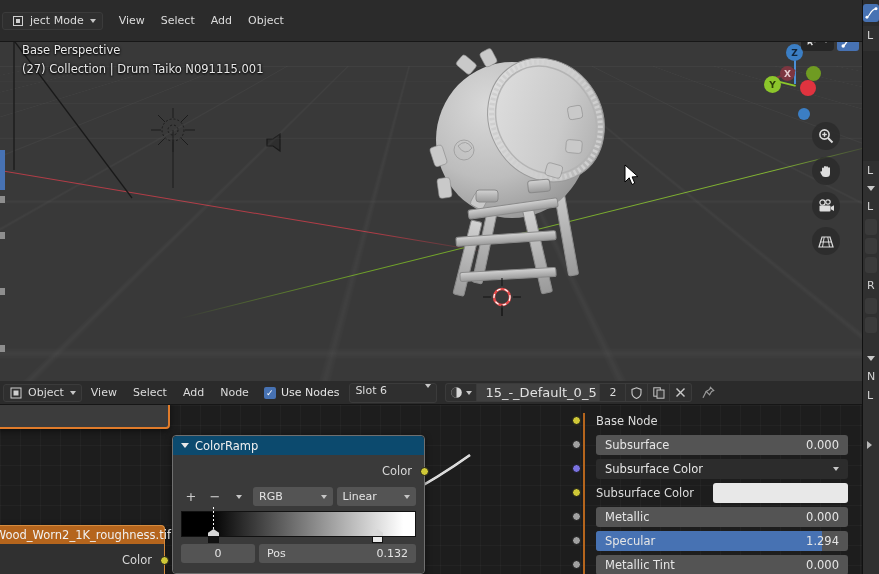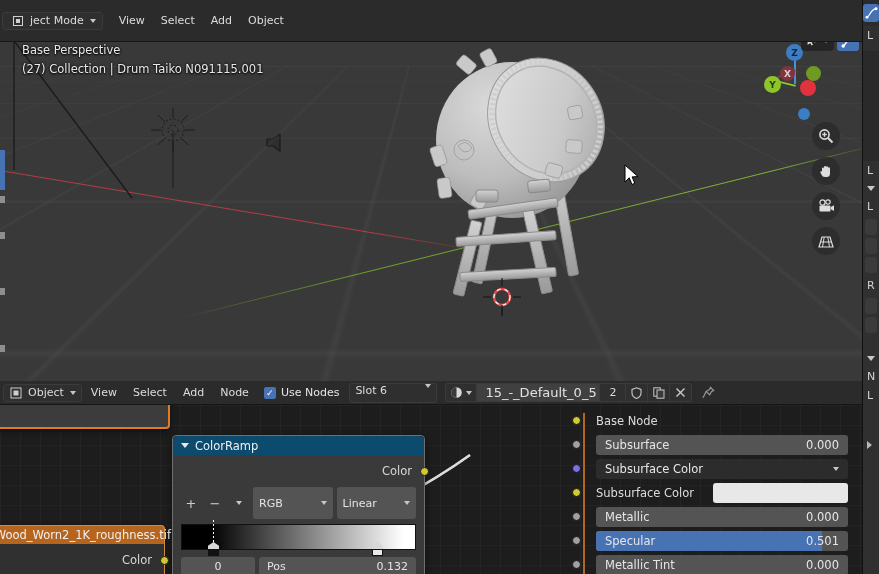--- a/index.html
+++ b/index.html
@@ -130,21 +130,21 @@
                border-radius: 4px 4px 0 0; font-size: 11.5px; color: #f0f0f0; }
   .tri { width: 0; height: 0; border-left: 4px solid transparent; border-right: 4px solid transparent; border-top: 5px solid #e8e8e8; }
   .node-body { background: #303030; border-radius: 0 0 4px 4px; padding: 4px 0; }
   .sock-row { height: 24px; display: flex; align-items: center; justify-content: flex-end; padding-right: 12px;
               font-size: 11.5px; color: #d8d8d8; position: relative; margin-left: 48px; }
   .sock { position: absolute; width: 9px; height: 9px; border-radius: 50%; border: 1px solid #1b1b1b; }
   .sock.out { right: -5px; }
 
   .ramp-btnrow { display: flex; align-items: center; gap: 4px; padding: 4px 8px 2px 8px; }
   .ramp-ib { width: 20px; height: 18px; display: flex; align-items: center; justify-content: center; color: #ccc; font-size: 13px; }
-  .ramp-sel { flex: 1; background: #545454; border-radius: 3px; height: 32px; display: flex; align-items: center;
+  .ramp-sel { flex: 1; background: #545454; border-radius: 3px; height: 19px; display: flex; align-items: center;
               justify-content: space-between; padding: 0 6px; font-size: 11px; color: #e4e4e4; }
   .ramp-bar { margin: 3px 8px 0 8px; height: 26px; border: 1px solid #111; background: linear-gradient(to right, #000 0%, #000 12%, #fff 95%, #fff 100%); position: relative; }
   .stop { position: absolute; bottom: -6px; width: 11px; height: 13px; }
   .stop .head { width: 11px; height: 7px; background: #d8d8d8; clip-path: polygon(50% 0, 100% 55%, 100% 100%, 0 100%, 0 55%); }
   .stop .box { width: 11px; height: 7px; border: 1px solid #111; background: #e9e9e9; }
   .stop.dark .box { background: #121212; }
   .stop .dashline { position: absolute; left: 5px; bottom: 13px; width: 1px; height: 22px;
                     background: repeating-linear-gradient(to bottom, #fff 0 2px, transparent 2px 4px); }
   .ramp-fields { display: flex; gap: 4px; padding: 7px 8px 6px 8px; }
   .fld { background: #545454; border-radius: 3px; height: 19px; display: flex; align-items: center;
@@ -561,21 +561,21 @@
             <span>Metallic</span>
             <span>0.000</span>
           </div>
         </div>
 
         <div class="bsdf-row">
           <span class="bsdf-sock" style="background:#a0a0a0;"></span>
           <div class="bsdf-field">
             <span class="fillbar" style="width:89.8%;"></span>
             <span>Specular</span>
-            <span>0.501</span>
+            <span>1.294</span>
           </div>
         </div>
 
         <div class="bsdf-row">
           <span class="bsdf-sock" style="background:#a0a0a0;"></span>
           <div class="bsdf-field">
             <span>Metallic Tint</span>
             <span>0.000</span>
           </div>
         </div>

